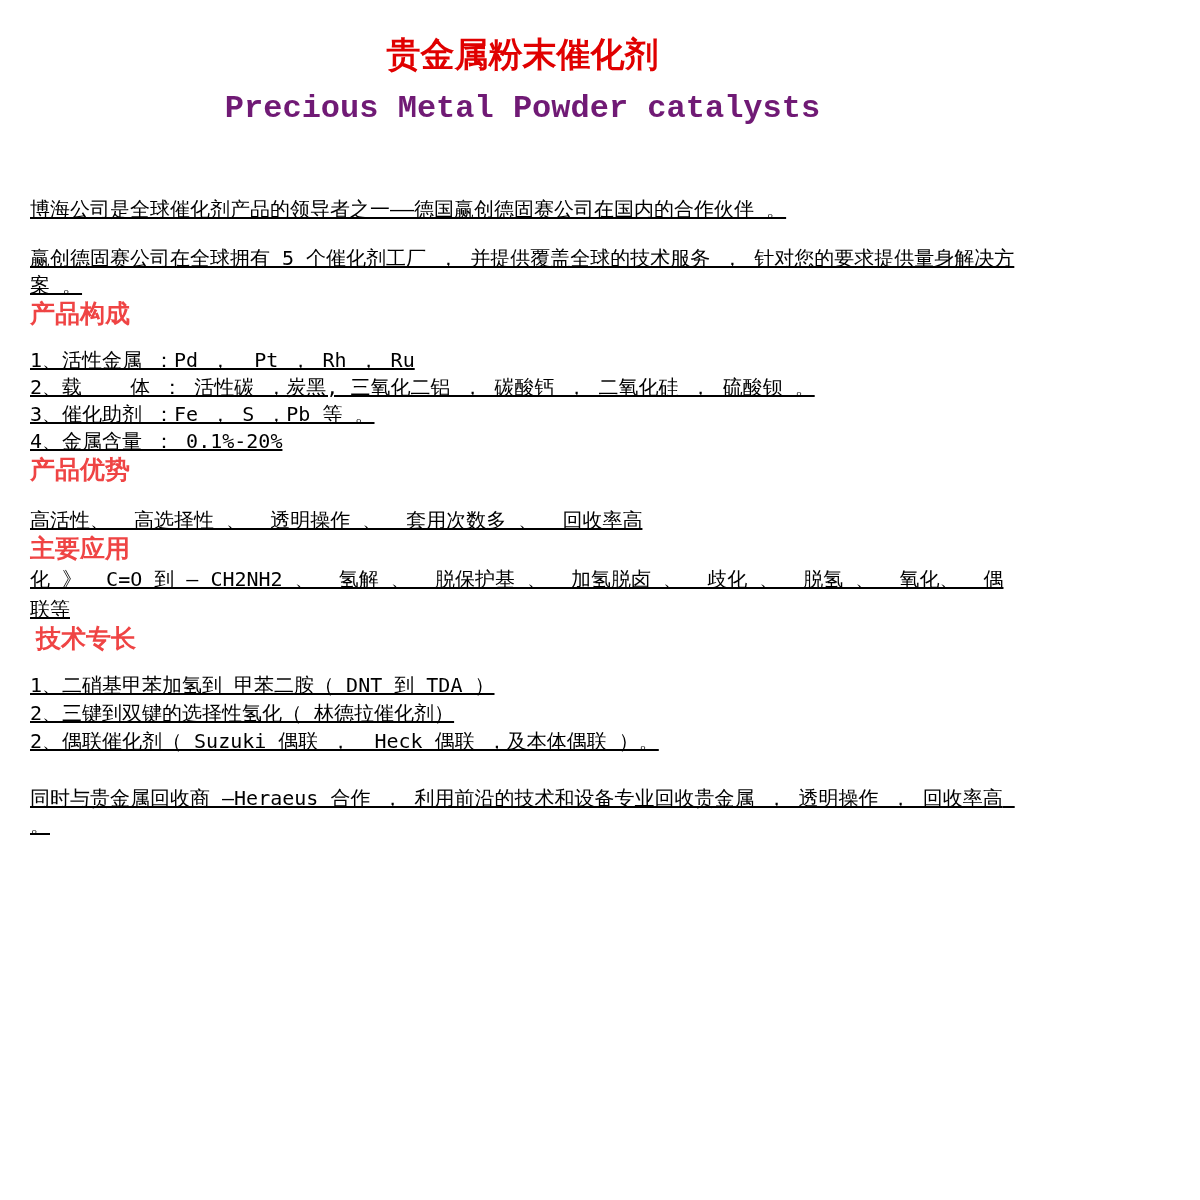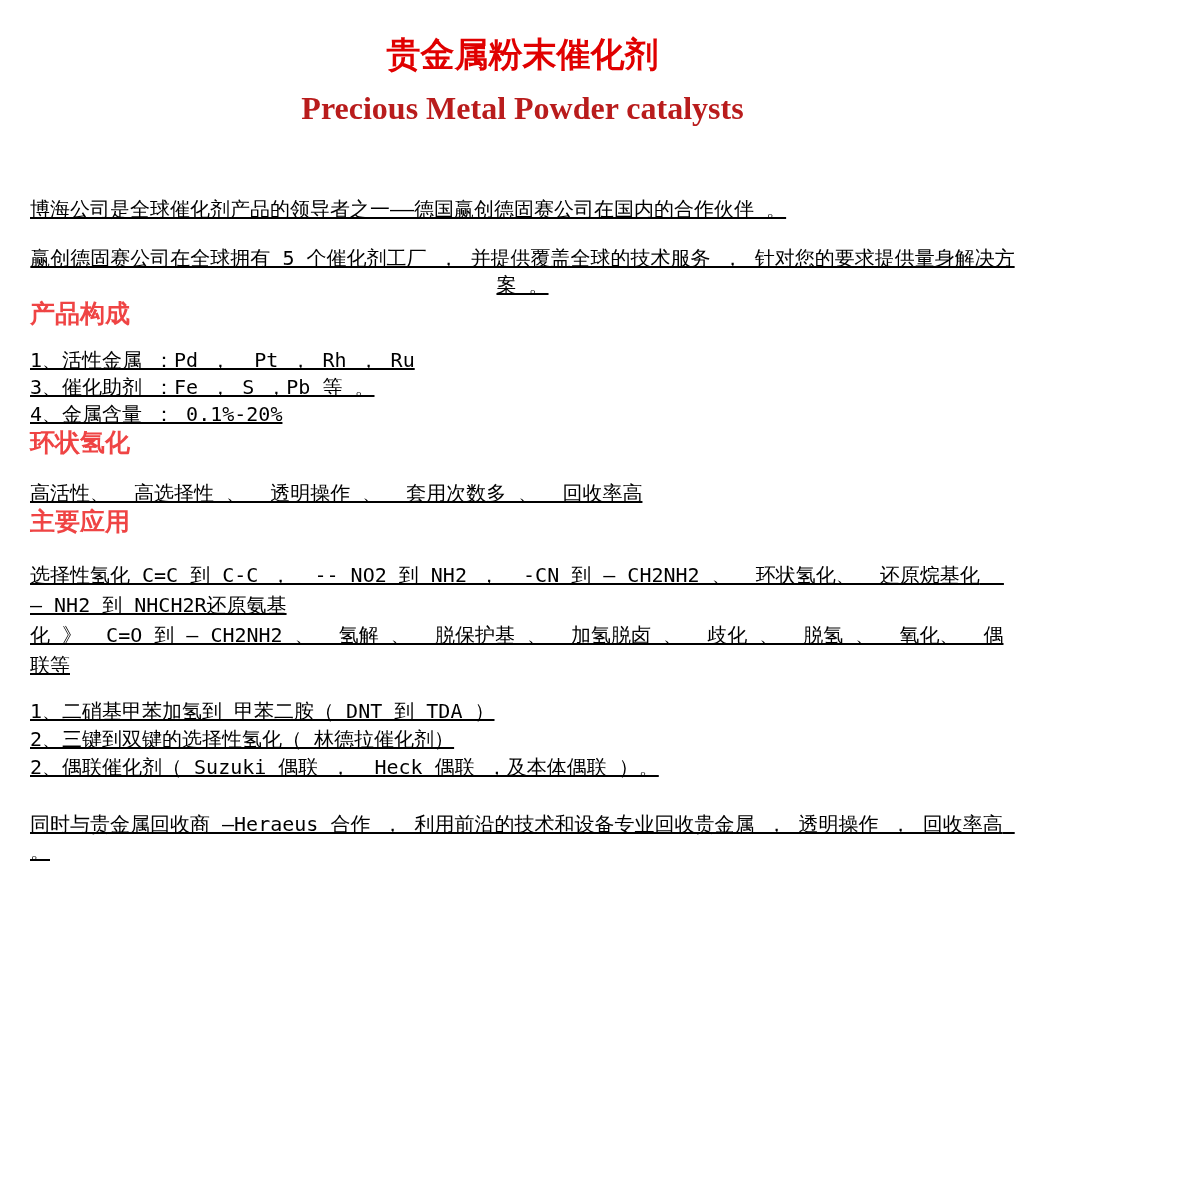--- a/index.html
+++ b/index.html
@@ -12,35 +12,35 @@
   .page { padding: 36px 65px 0 30px; box-sizing: border-box; width: 1080px; }
 
   h1.title-zh {
     margin: 0; text-align: center;
     font-size: 34px; font-weight: bold; color: #e00000;
     line-height: 37px;
     font-family: "DejaVu Sans", "Liberation Sans", sans-serif;
   }
   h2.title-en {
     margin: 18px 0 0 0; text-align: center;
-    font-size: 32px; font-weight: bold; color: #b91c1c;
+    font-size: 32px; font-weight: bold; color: #701a75;
     line-height: 35px;
-    font-family: Liberation Serif, serif;
+    font-family: Liberation Mono, monospace;
   }
 
   .body {
     margin: 0;
     font-size: 20px;
     line-height: 27px;
     white-space: pre-wrap;
     font-family: "DejaVu Sans Mono", "DejaVu Sans", sans-serif;
     text-decoration: underline;
   }
   .intro1 { margin-top: 70px; }
-  .intro2 { margin-top: 22px; text-align: center; }
+  .intro2 { margin-top: 22px; }
 
   h3.sec {
     margin: 0;
     font-size: 25px; font-weight: bold; color: #ef4444;
     line-height: 30px;
     font-family: "DejaVu Sans", "Liberation Sans", sans-serif;
   }
   .sec-composition { margin-top: 44px; }
   .list-composition { margin-top: 18px; }
   .sec-advantages { margin-top: 36px; }
@@ -60,31 +60,32 @@
 
   <h1 class="title-zh">贵金属粉末催化剂</h1>
   <h2 class="title-en">Precious Metal Powder catalysts</h2>
 
   <p class="body intro1">博海公司是全球催化剂产品的领导者之一——德国赢创德固赛公司在国内的合作伙伴 。</p>
   <p class="body intro2">赢创德固赛公司在全球拥有 5 个催化剂工厂 ， 并提供覆盖全球的技术服务 ， 针对您的要求提供量身解决方案 。</p>
 
   <h3 class="sec sec-composition">产品构成</h3>
   <div class="list-composition">
     <p class="body">1、活性金属 ：Pd ，  Pt ， Rh ， Ru</p>
+    <p class="body">2、载    体 ： 活性碳 ，炭黑, 三氧化二铝 ， 碳酸钙 ， 二氧化硅 ， 硫酸钡 。</p>
     <p class="body">3、催化助剂 ：Fe ， S ，Pb 等 。</p>
     <p class="body">4、金属含量 ： 0.1%-20%</p>
   </div>
 
-  <h3 class="sec sec-advantages">环状氢化</h3>
+  <h3 class="sec sec-advantages">产品优势</h3>
   <p class="body adv-text">高活性、  高选择性 、  透明操作 、  套用次数多 、  回收率高</p>
 
   <h3 class="sec sec-applications">主要应用</h3>
-  <p class="body app-line app-first">选择性氢化 C=C 到 C-C ，  -- NO2 到 NH2 ，  -CN 到 – CH2NH2 、  环状氢化、  还原烷基化  – NH2 到 NHCH2R还原氨基</p>
   <p class="body app-line">化 》  C=O 到 – CH2NH2 、  氢解 、  脱保护基 、  加氢脱卤 、  歧化 、  脱氢 、  氧化、  偶联等</p>
 
+  <h3 class="sec sec-expertise">技术专长</h3>
   <div class="list-expertise">
     <p class="body">1、二硝基甲苯加氢到 甲苯二胺（ DNT 到 TDA ）</p>
     <p class="body">2、三键到双键的选择性氢化（ 林德拉催化剂）</p>
     <p class="body">2、偶联催化剂（ Suzuki 偶联 ，  Heck 偶联 ，及本体偶联 ）。</p>
   </div>
 
   <p class="body footer-note">同时与贵金属回收商 —Heraeus 合作 ， 利用前沿的技术和设备专业回收贵金属 ， 透明操作 ， 回收率高 。</p>
 
 </div>
 

